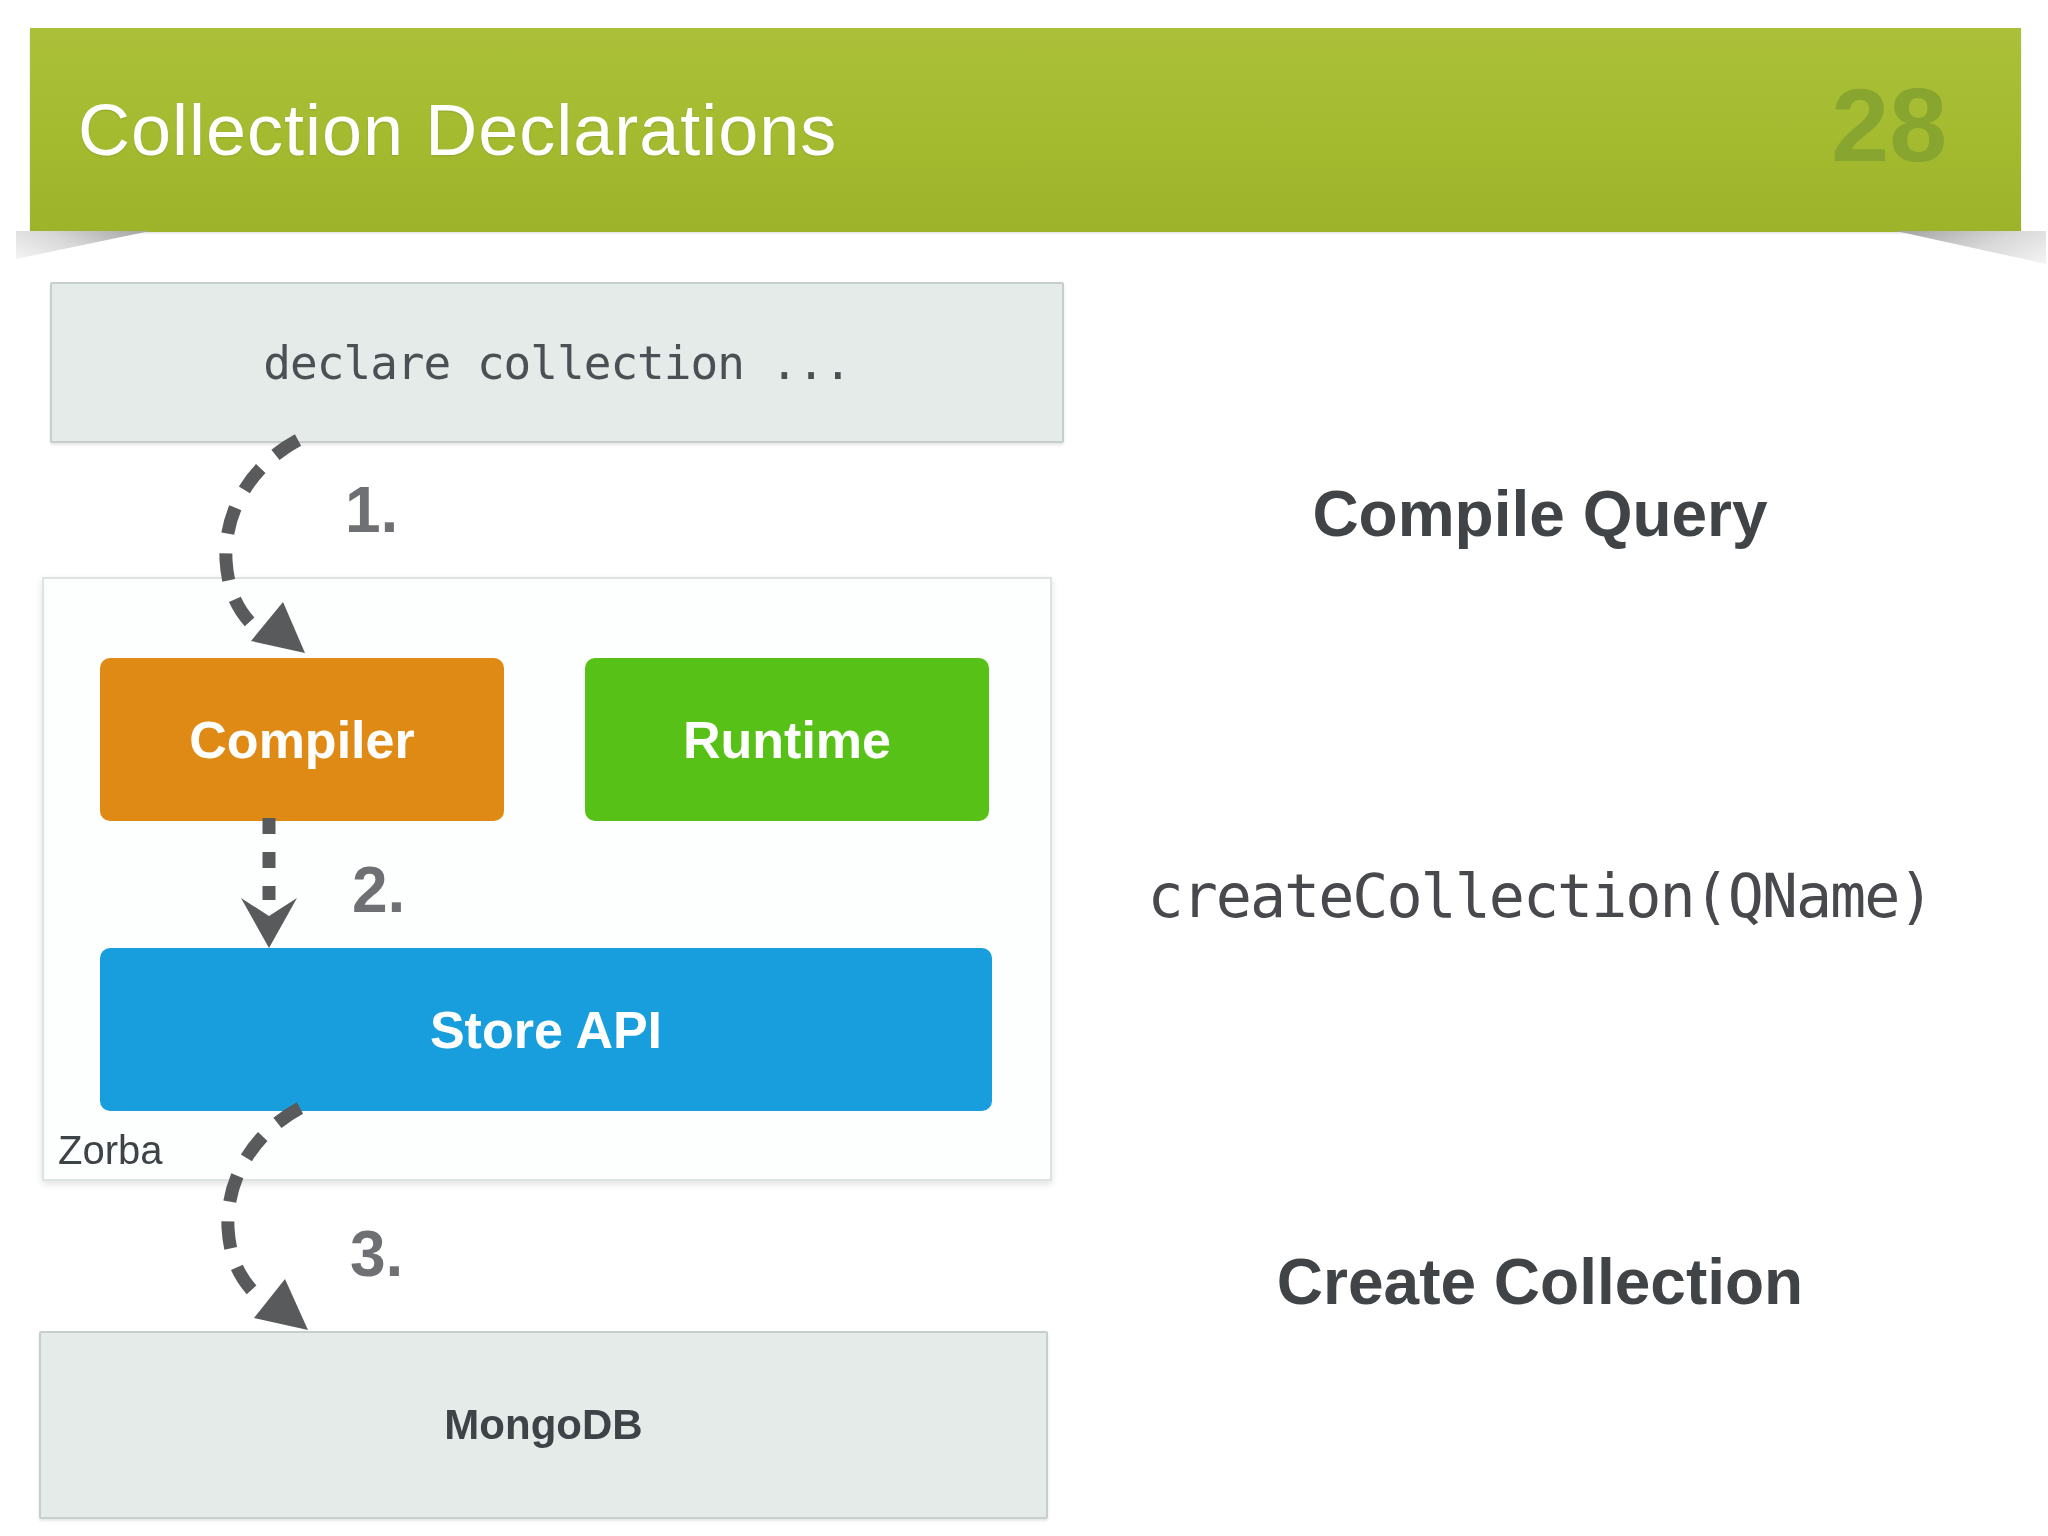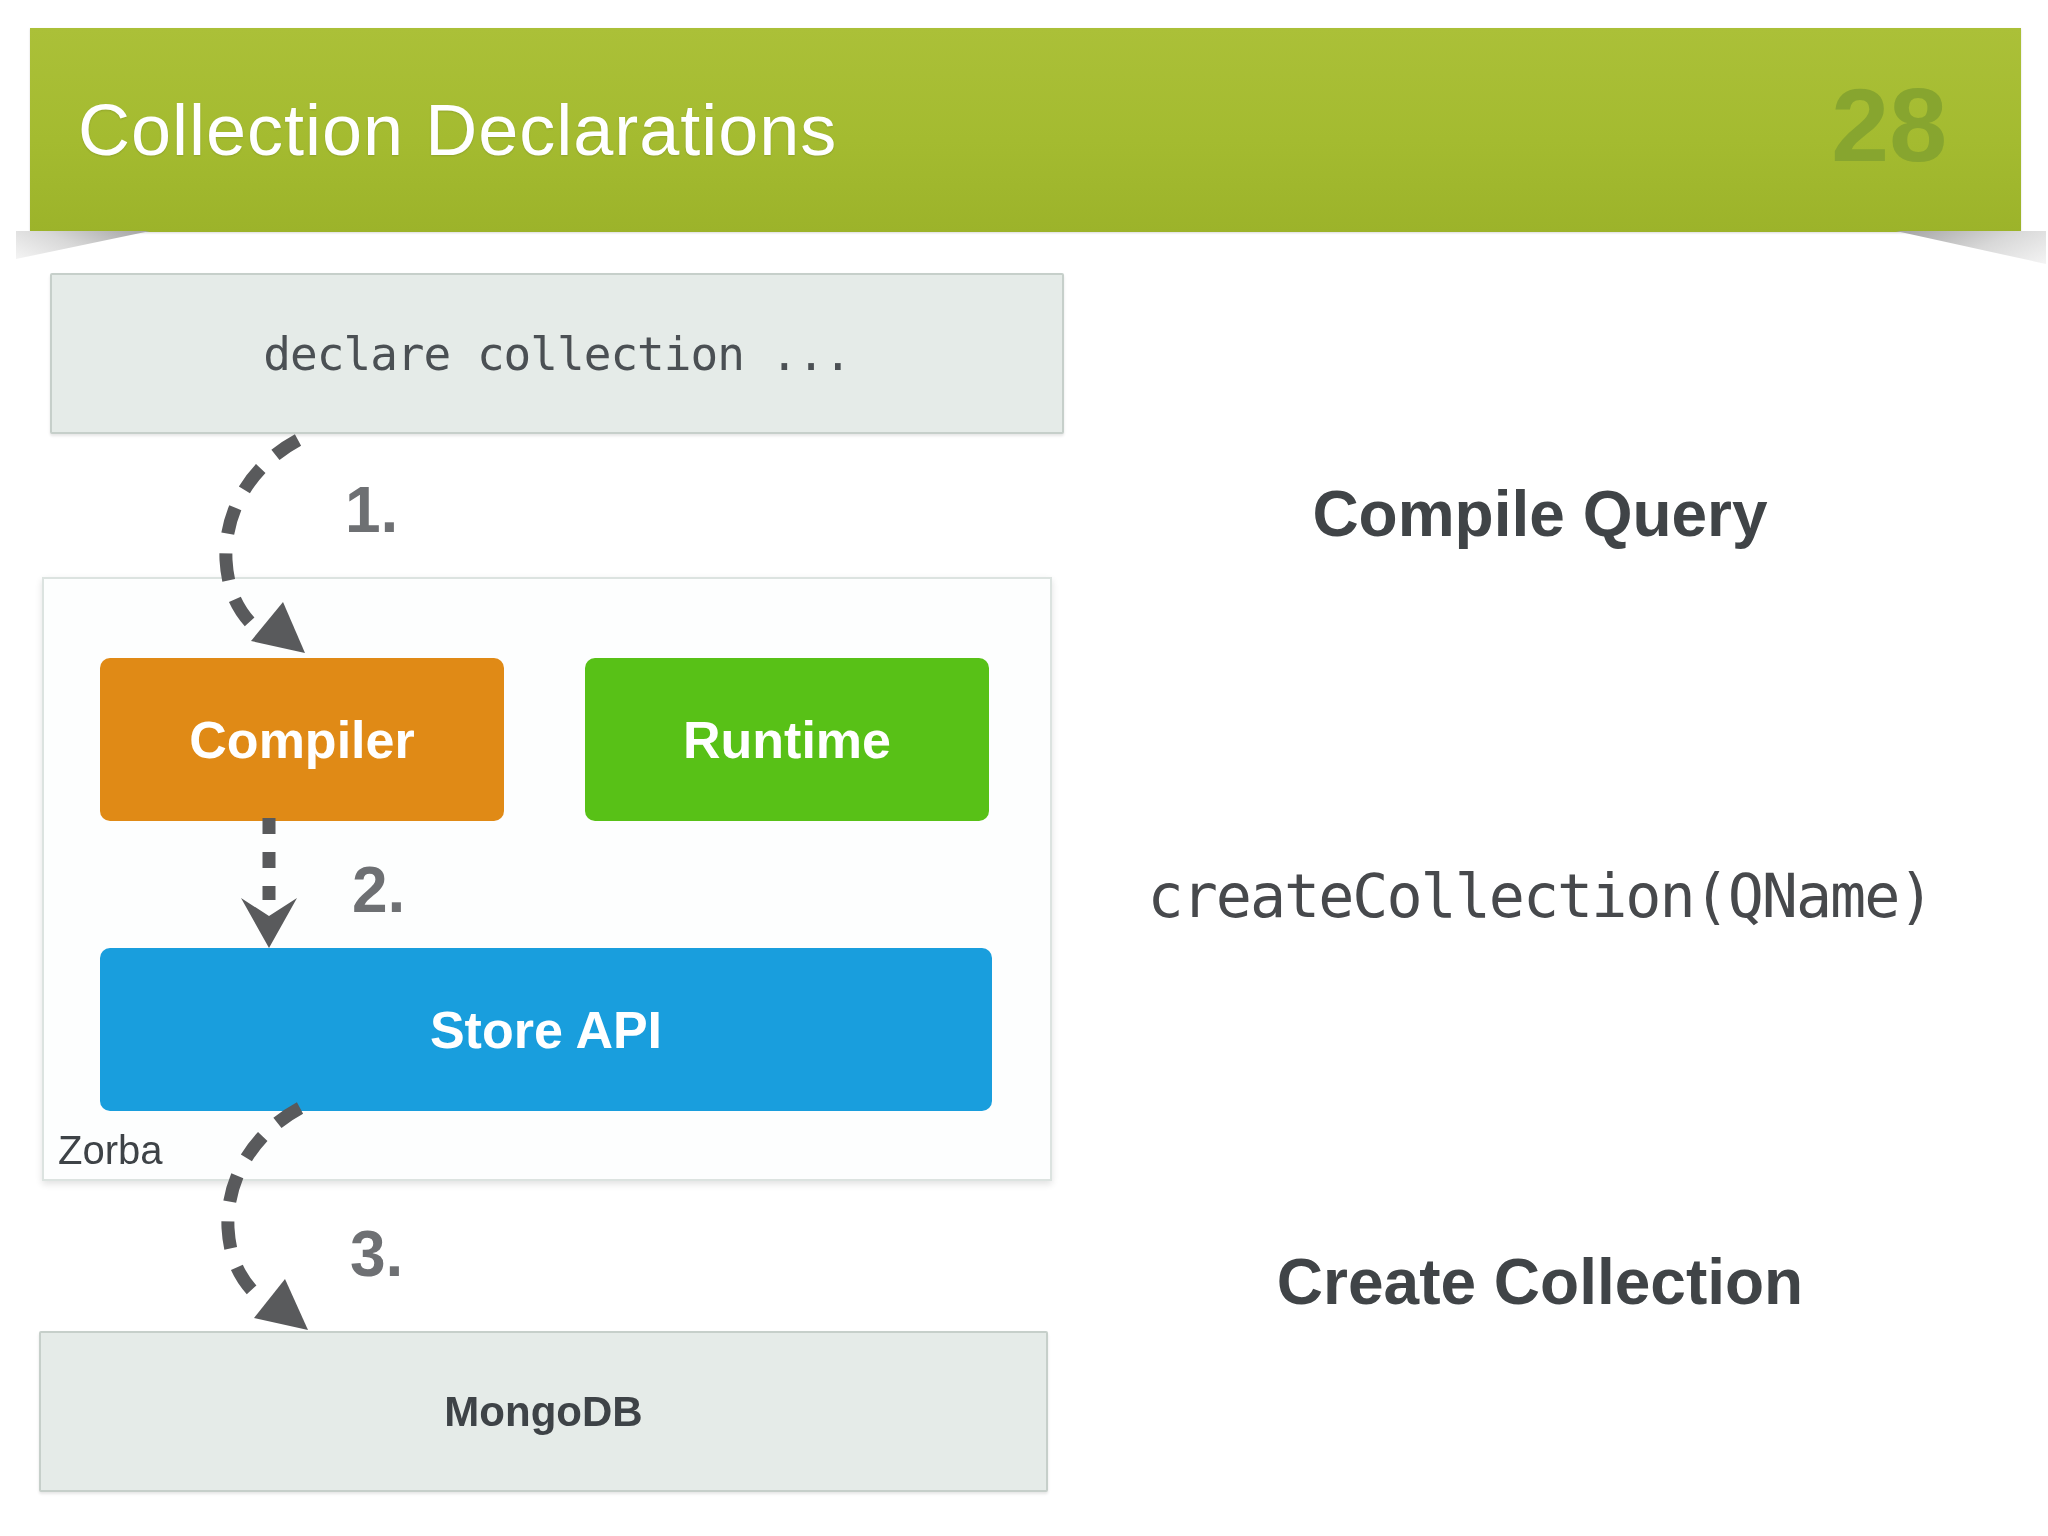--- a/index.html
+++ b/index.html
@@ -44,26 +44,26 @@
   
   .lightbox{
     position:absolute;
     background:#e5ebe8;
     border:2px solid #c6cfca;
     border-radius:2px;
     box-shadow:0 2px 3px rgba(0,0,0,.10);
     display:flex;align-items:center;justify-content:center;
     box-sizing:border-box;
   }
-  .declare{left:50px;top:273px;width:1014px;height:161px;}
+  .declare{left:50px;top:282px;width:1014px;height:161px;}
   .declare span{
     font-family:"DejaVu Sans Mono", monospace;
     font-size:46px;color:#4b5054;letter-spacing:-1px;
   }
-  .mongodb{left:39px;top:1331px;width:1009px;height:161px;}
+  .mongodb{left:39px;top:1331px;width:1009px;height:188px;}
   .mongodb span{
     font-size:42px;font-weight:700;color:#3e4347;
   }
 
   
   .zorba{
     position:absolute;left:42px;top:577px;width:1010px;height:604px;
     background:#fdfefe;
     border:2px solid #dce3e0;
     box-shadow:0 3px 7px rgba(0,0,0,.12);

